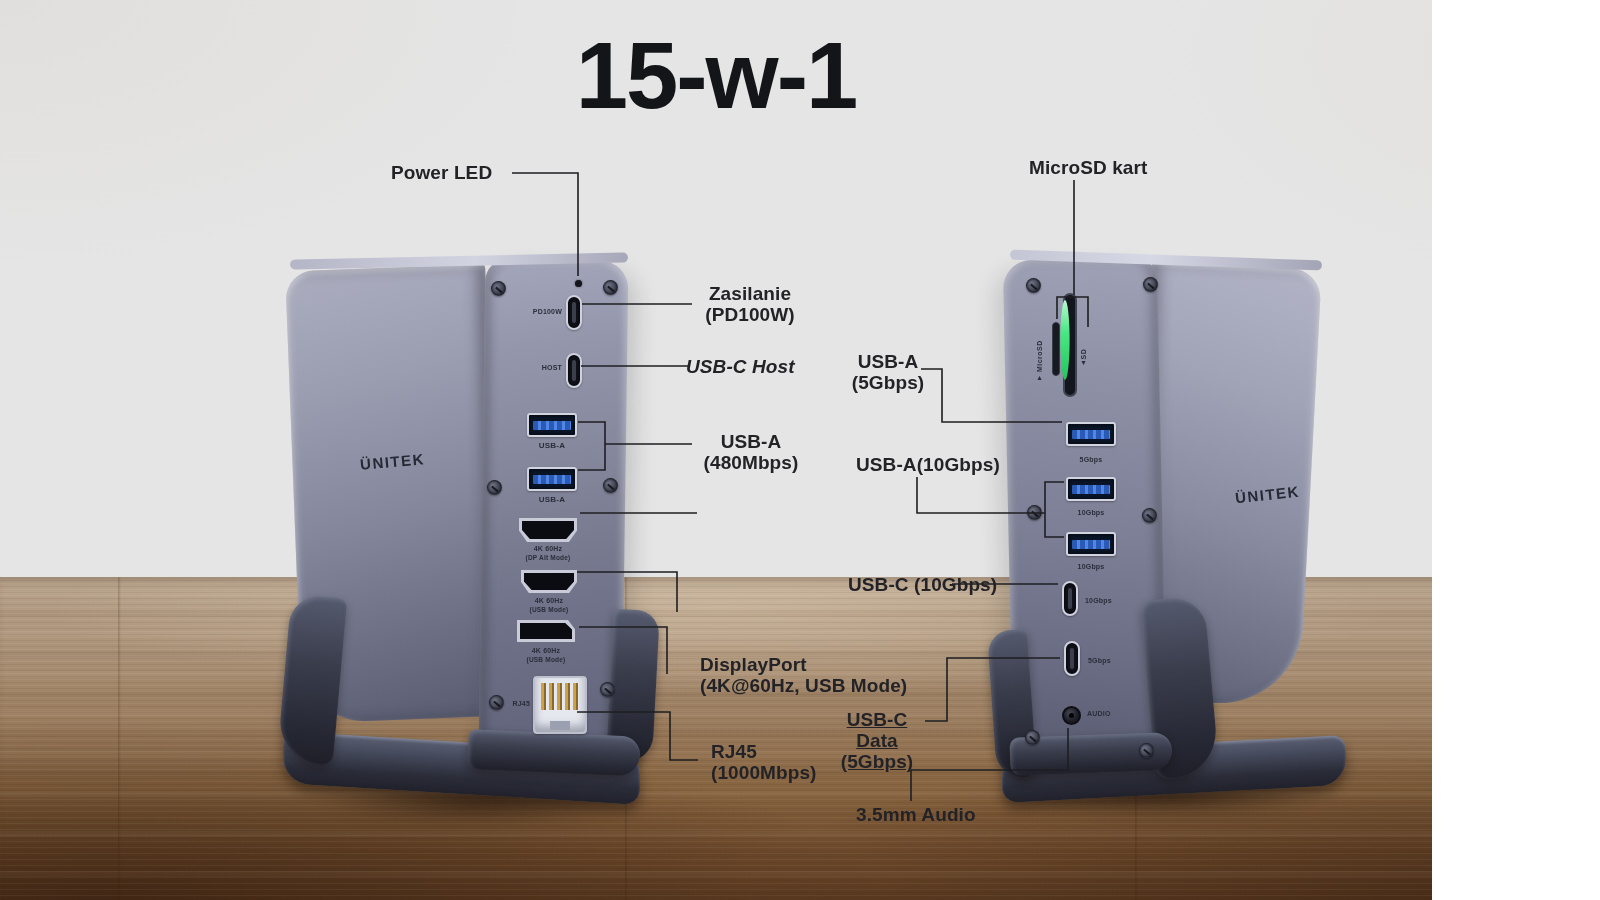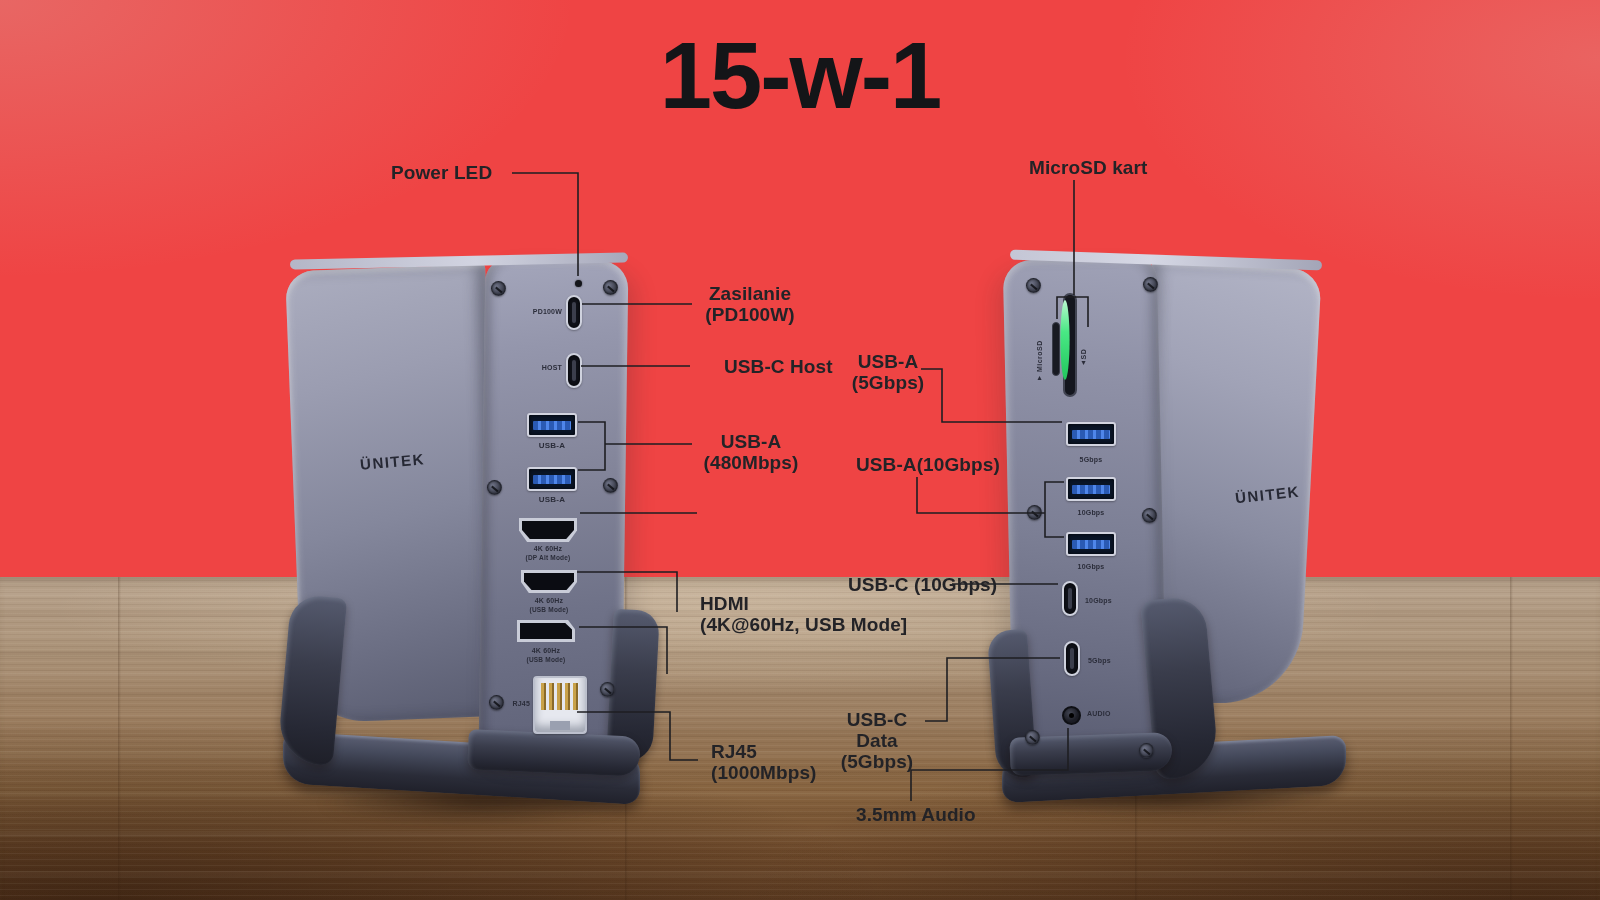--- a/index.html
+++ b/index.html
@@ -1,18 +1,18 @@
 <!DOCTYPE html>
 <html><head>
 <meta charset="utf-8">
 <style>
   * { box-sizing: border-box; margin: 0; padding: 0; }
   html,body { width:1600px; height:900px; }
   body { font-family: "Liberation Sans", sans-serif; }
-  .scene { position:relative; width:1600px; height:900px; overflow:hidden; background:#ef4444; }
+  .scene { position:relative; width:1432px; height:900px; overflow:hidden; background:#e5e5e5; }
 
   
   .wall { position:absolute; left:0; top:0; width:1600px; height:579px;
     background: linear-gradient(180deg,#f7f6f4 0%, #f3f2ef 55%, #edecе8 85%, #eae8e4 100%);
   }
   .wall::after { content:""; position:absolute; inset:0;
     background: radial-gradient(60% 80% at 0% 0%, rgba(210,205,195,.25), transparent 60%),
                 radial-gradient(50% 70% at 100% 10%, rgba(215,210,200,.22), transparent 60%);
   }
   .desk { position:absolute; left:0; top:577px; width:1600px; height:323px;
@@ -267,30 +267,30 @@
     <path d="M921 369 H942 V422 H1062"></path>
     <path d="M917 477 V513 H1045 M1064 482 H1045 V537 H1064"></path>
     <path d="M952 584 H1058"></path>
     <path d="M925 721 H947 V658 H1060"></path>
     <path d="M911 801 V770 H1068 V728"></path>
   </svg>
 
   <div class="co" style="left:391px; top:162px;">Power LED</div>
   <div class="co ctr" style="left:690px; top:283px; width:120px;">Zasilanie
 (PD100W)</div>
-  <div class="co" style="left:724px; top:356px;">USB-C Host</div>
+  <div class="co" style="left:686px; top:356px;font-style:italic;">USB-C Host</div>
   <div class="co ctr" style="left:688px; top:431px; width:126px;">USB-A
 (480Mbps)</div>
-  <div class="co" style="left:700px; top:593px;">HDMI
-(4K@60Hz, USB Mode]</div>
+  <div class="co" style="left:700px; top:654px;">DisplayPort
+(4K@60Hz, USB Mode)</div>
   <div class="co" style="left:711px; top:741px;">RJ45
 (1000Mbps)</div>
 
   <div class="co" style="left:1029px; top:157px;">MicroSD kart</div>
   <div class="co ctr" style="left:846px; top:351px; width:84px;">USB-A
 (5Gbps)</div>
   <div class="co" style="left:856px; top:454px;">USB-A(10Gbps)</div>
   <div class="co" style="left:848px; top:574px;">USB-C (10Gbps)</div>
-  <div class="co ctr" style="left:827px; top:709px; width:100px;">USB-C Data
+  <div class="co ctr" style="left:827px; top:709px; width:100px;text-decoration:underline;">USB-C Data
 (5Gbps)</div>
   <div class="co" style="left:856px; top:804px;">3.5mm Audio</div>
 
 </div>
 
 </body></html>

